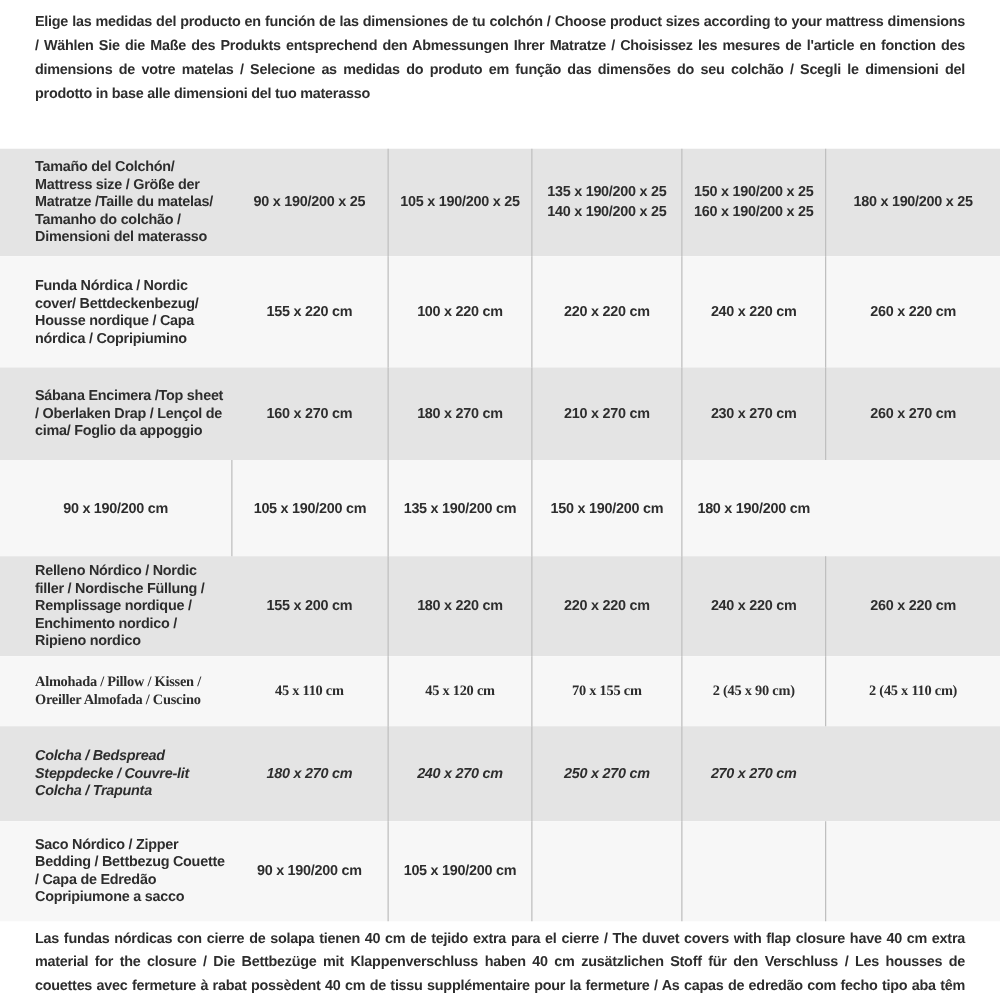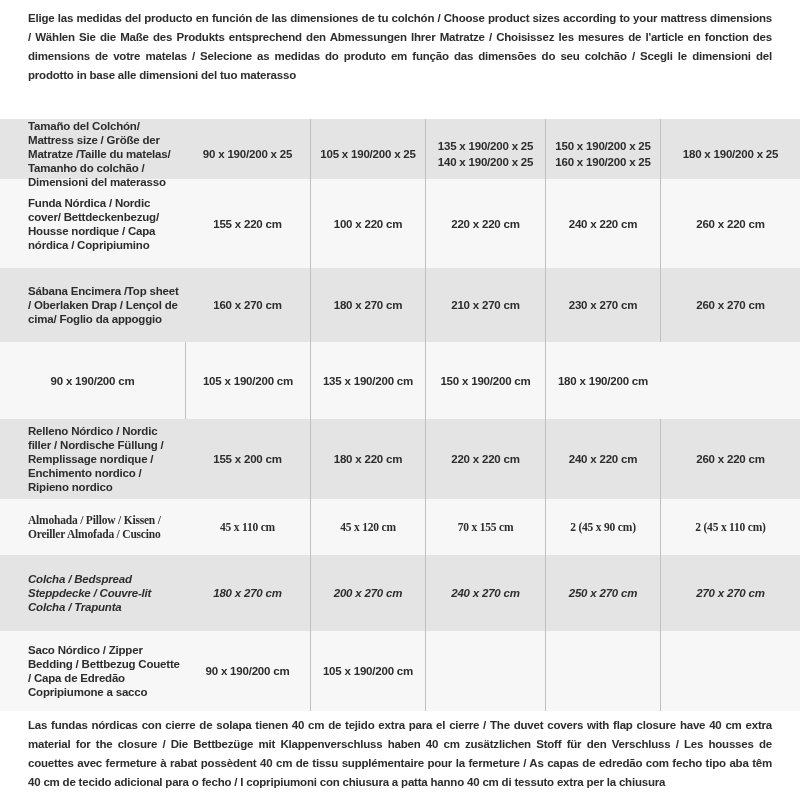--- a/index.html
+++ b/index.html
@@ -28,21 +28,21 @@
   #size-table {
     margin-top: 18px;
   }
   .row {
     display: grid;
     grid-template-columns: 185px 125px 115px 120px 115px 140px;
     width: 800px;
   }
   .row.shade-a { background: var(--row_shade_dark, #e4e4e4); }
   .row.shade-b { background: var(--row_shade_light, #f7f7f7); }
-  .row:nth-child(1) { height: 60px; }
+  .row:nth-child(1) { height: 86px; }
   .row:nth-child(2) { height: 89px; }
   .row:nth-child(3) { height: 74px; }
   .row:nth-child(4) { height: 77px; }
   .row:nth-child(5) { height: 80px; }
   .row:nth-child(6) { height: 56px; font-family: Liberation Serif, serif; }
   .row:nth-child(7) { height: 76px; font-style: italic; }
   .row:nth-child(8) { height: 80px; }
   .lcell {
     display: flex;
     align-items: center;
@@ -129,21 +129,20 @@
     <div class="vcell">45 x 110 cm</div>
     <div class="vcell sep">45 x 120 cm</div>
     <div class="vcell sep">70 x 155 cm</div>
     <div class="vcell sep">2 (45 x 90 cm)</div>
     <div class="vcell sep">2 (45 x 110 cm)</div>
   </div>
 
   <div class="row shade-a">
     <div class="lcell">Colcha / Bedspread Steppdecke / Couvre-lit Colcha / Trapunta</div>
     <div class="vcell">180 x 270 cm</div>
-    <div class="vcell sep">200 x 270 cm</div>
     <div class="vcell sep">240 x 270 cm</div>
     <div class="vcell sep">250 x 270 cm</div>
     <div class="vcell sep">270 x 270 cm</div>
   </div>
 
   <div class="row shade-b">
     <div class="lcell">Saco Nórdico / Zipper Bedding / Bettbezug Couette  / Capa de Edredão Copripiumone a sacco</div>
     <div class="vcell">90 x 190/200 cm</div>
     <div class="vcell sep">105 x 190/200 cm</div>
     <div class="vcell sep"></div>

